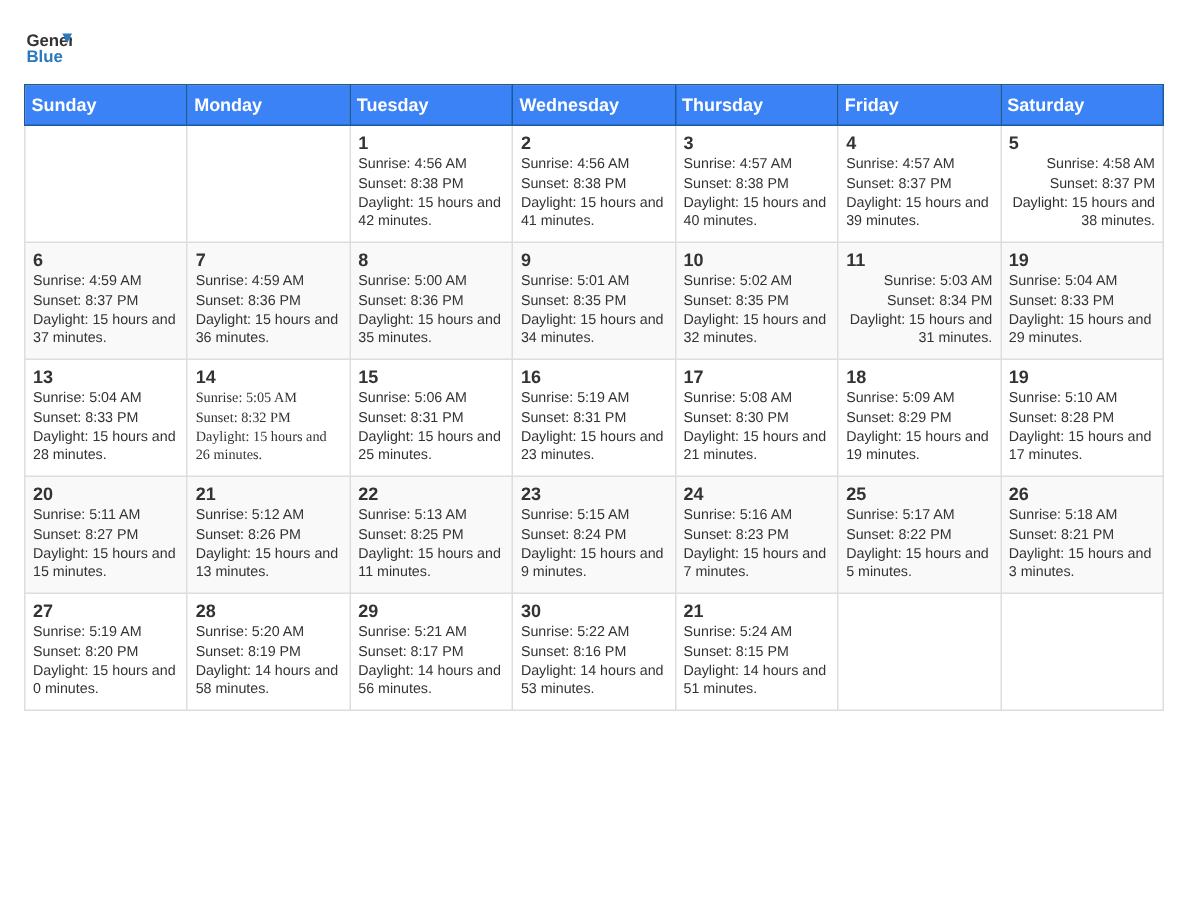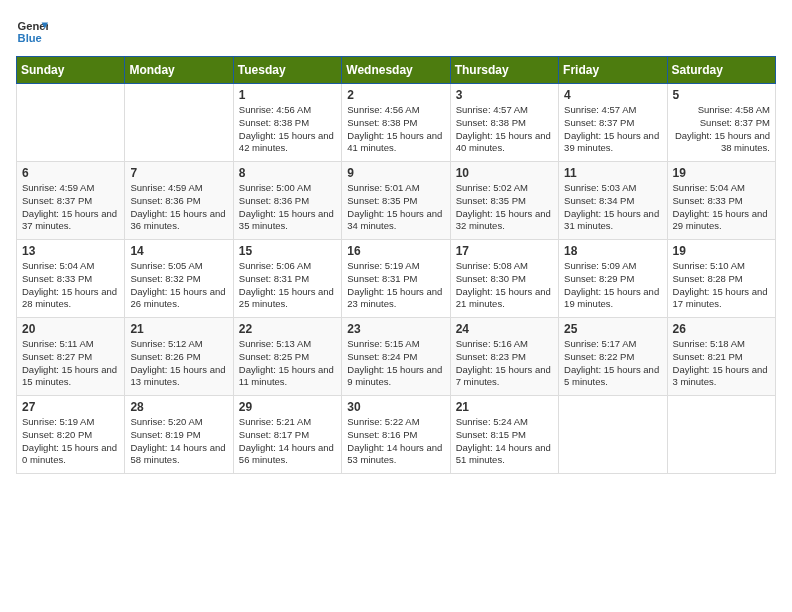--- a/index.html
+++ b/index.html
@@ -37,21 +37,21 @@
     .location-title {
       font-size: 14px;
       color: #555;
     }
     .calendar {
       width: 100%;
       border-collapse: collapse;
       border: 1px solid #ccc;
     }
     .calendar th {
-      background: #4d7c0f;
+      background: #3b82f6;
       color: #fff;
       font-size: 12px;
       font-weight: bold;
       padding: 6px 4px;
       text-align: left;
       border: 1px solid #1a5a9f;
     }
     .calendar td {
       vertical-align: top;
       padding: 4px 5px;
@@ -170,41 +170,41 @@
 Daylight: 15 hours and 34 minutes.</div>
         </td>
         <td>
           <span class="day-number">10</span>
           <div class="day-info" style="white-space: pre-line;">Sunrise: 5:02 AM
 Sunset: 8:35 PM
 Daylight: 15 hours and 32 minutes.</div>
         </td>
         <td>
           <span class="day-number">11</span>
-          <div class="day-info" style="white-space: pre-line;">Sunrise: 5:03 AM
+          <div class="day-info" style="white-space: pre-line; text-align: right;">Sunrise: 5:03 AM
 Sunset: 8:34 PM
 Daylight: 15 hours and 31 minutes.</div>
         </td>
         <td>
           <span class="day-number">19</span>
           <div class="day-info" style="white-space: pre-line;">Sunrise: 5:04 AM
 Sunset: 8:33 PM
 Daylight: 15 hours and 29 minutes.</div>
         </td>
       </tr>
       <tr>
         <td>
           <span class="day-number">13</span>
           <div class="day-info" style="white-space: pre-line;">Sunrise: 5:04 AM
 Sunset: 8:33 PM
 Daylight: 15 hours and 28 minutes.</div>
         </td>
         <td>
           <span class="day-number">14</span>
-          <div class="day-info" style="white-space: pre-line;">Sunrise: 5:05 AM
+          <div class="day-info" style="white-space: pre-line; font-family: Liberation Serif, serif;">Sunrise: 5:05 AM
 Sunset: 8:32 PM
 Daylight: 15 hours and 26 minutes.</div>
         </td>
         <td>
           <span class="day-number">15</span>
           <div class="day-info" style="white-space: pre-line;">Sunrise: 5:06 AM
 Sunset: 8:31 PM
 Daylight: 15 hours and 25 minutes.</div>
         </td>
         <td>

